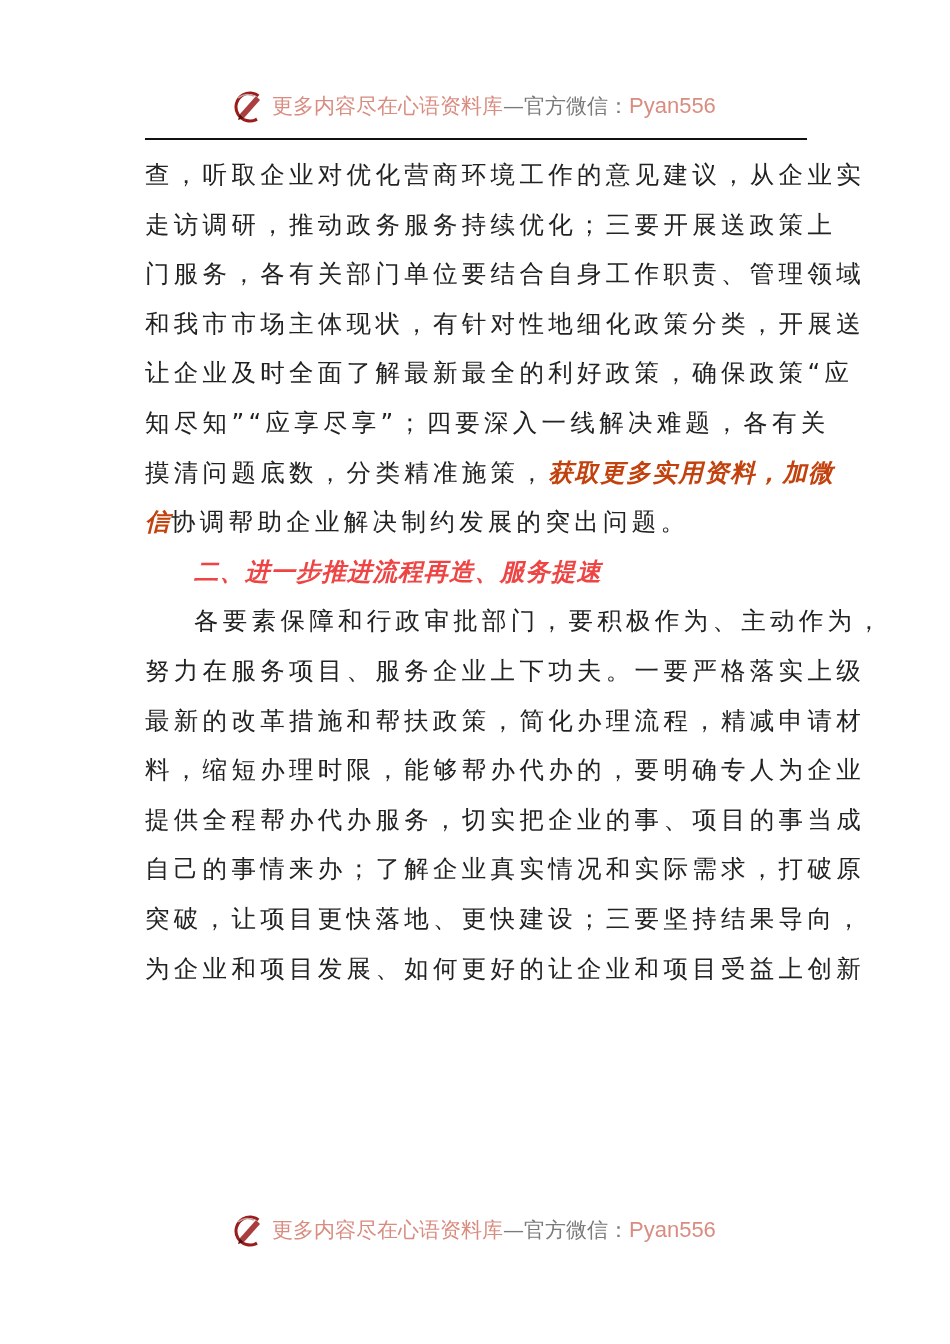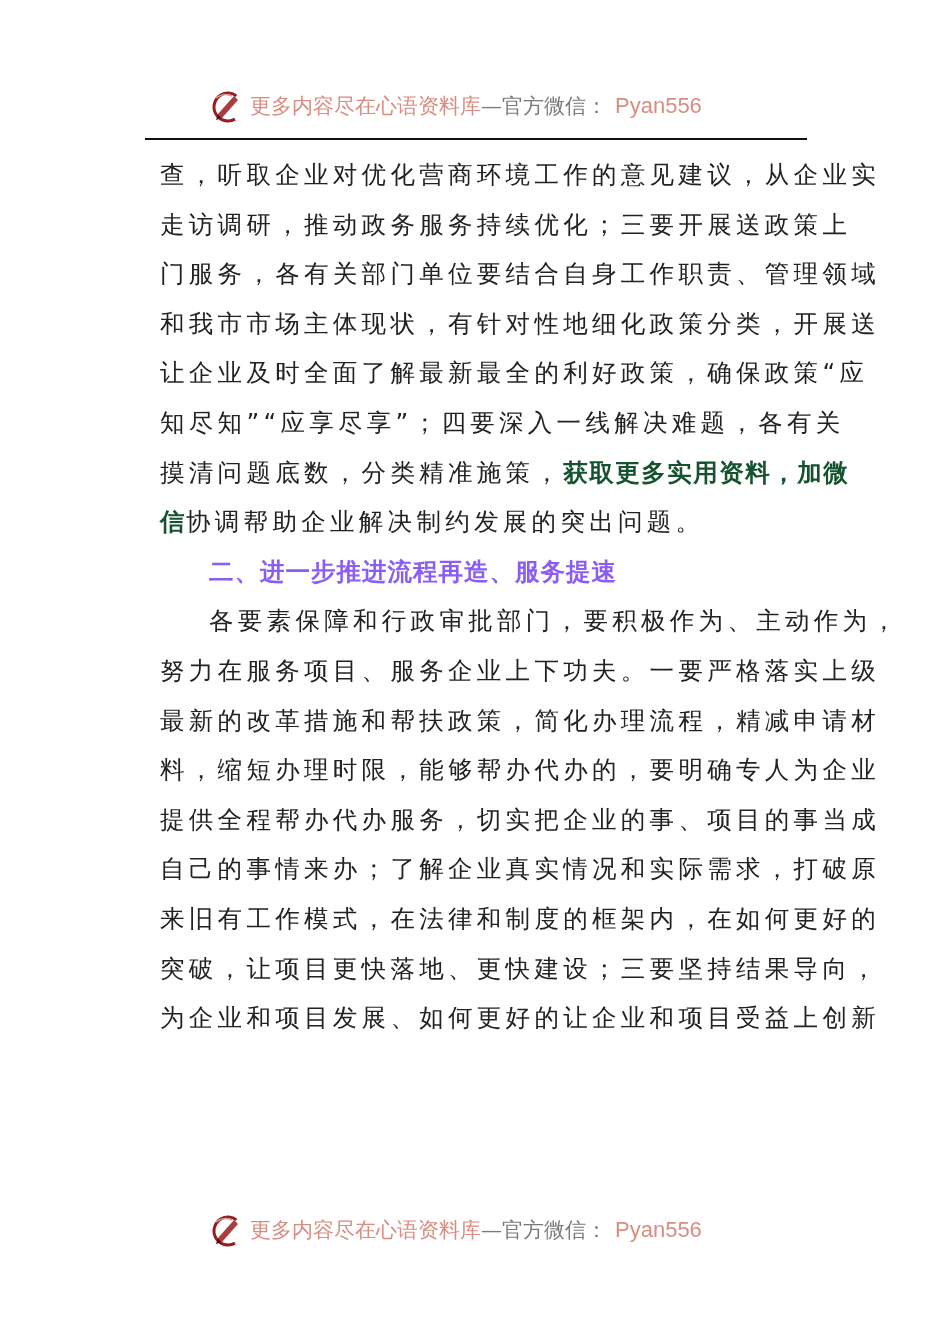--- a/index.html
+++ b/index.html
@@ -1,32 +1,32 @@
 <!DOCTYPE html>
 <html><head>
   <meta charset="utf-8">
   <style>
     html, body { margin: 0; padding: 0; background: #ffffff; }
     body { width: 950px; height: 1344px; position: relative; overflow: hidden;
       font-family: "DejaVu Serif", "Liberation Serif", serif; color: #1a1a1a; }
-    .banner { position: absolute; left: 210px; height: 40px; display: flex; align-items: center; }
+    .banner { position: absolute; left: 232px; height: 40px; display: flex; align-items: center; }
     .banner-top { top: 86px; }
     .banner-bottom { top: 1210px; }
     .logo { width: 36px; height: 36px; margin-right: 4px; }
     .banner-text { font-size: 21px; letter-spacing: 0px; white-space: nowrap; }
     .banner-pink { color: #d98c80; font-family: "DejaVu Serif", serif; }
     .banner-gray { color: #7a7a7a; font-family: "DejaVu Serif", serif; }
-    .banner-id { color: #d98c80; font-family: "Liberation Sans", sans-serif; font-size: 22px; margin-left: 8px; }
+    .banner-id { color: #d98c80; font-family: "Liberation Sans", sans-serif; font-size: 22px; margin-left: 0; }
     .rule { position: absolute; left: 145px; top: 138px; width: 662px; height: 2px; background: #111; }
-    .body-text { position: absolute; left: 160px; top: 150px; width: 670px; }
+    .body-text { position: absolute; left: 145px; top: 150px; width: 670px; }
     .line { height: 49.6px; line-height: 49.6px; font-size: 24.5px; letter-spacing: 4.3px; white-space: nowrap;
       font-family: "DejaVu Sans", sans-serif; font-weight: normal; color: #222; }
     .line.indent { padding-left: 49px; }
-    .bold { font-weight: bold; color: #14532d; letter-spacing: 1.5px; }
-    .heading { font-weight: bold; letter-spacing: 1px; padding-left: 49px; color: #8b5cf6; }
+    .bold { font-weight: bold; color: #c2410c; letter-spacing: 1.5px; font-style: italic; }
+    .heading { font-weight: bold; letter-spacing: 1px; padding-left: 49px; color: #ef4444; font-style: italic; }
   </style>
 </head>
 <body>
 
 <div class="banner banner-top">
   <svg class="logo" viewBox="0 0 36 36">
     <circle cx="18" cy="19" r="14" fill="none" stroke="#9b1c1c" stroke-width="3" stroke-dasharray="60 30" transform="rotate(60 18 19)"></circle>
     <path d="M8 26 L24 8 L28 12 L12 30 Z" fill="#9b1c1c" opacity="0.85"></path>
     <path d="M8 26 L6 32 L12 30" fill="#5a0f0f"></path>
     <path d="M6 10 Q14 4 22 8" fill="none" stroke="#c9a0a0" stroke-width="1.5"></path>
@@ -48,21 +48,20 @@
   <div class="line">知尽知”“应享尽享”；四要深入一线解决难题，各有关</div>
   <div class="line"><span>摸清问题底数，分类精准施策，</span><span class="bold">获取更多实用资料，加微</span></div>
   <div class="line"><span class="bold">信</span><span>协调帮助企业解决制约发展的突出问题。</span></div>
   <div class="line heading">二、进一步推进流程再造、服务提速</div>
   <div class="line indent">各要素保障和行政审批部门，要积极作为、主动作为，</div>
   <div class="line">努力在服务项目、服务企业上下功夫。一要严格落实上级</div>
   <div class="line">最新的改革措施和帮扶政策，简化办理流程，精减申请材</div>
   <div class="line">料，缩短办理时限，能够帮办代办的，要明确专人为企业</div>
   <div class="line">提供全程帮办代办服务，切实把企业的事、项目的事当成</div>
   <div class="line">自己的事情来办；了解企业真实情况和实际需求，打破原</div>
-  <div class="line">来旧有工作模式，在法律和制度的框架内，在如何更好的</div>
   <div class="line">突破，让项目更快落地、更快建设；三要坚持结果导向，</div>
   <div class="line">为企业和项目发展、如何更好的让企业和项目受益上创新</div>
 </div>
 
 <div class="banner banner-bottom">
   <svg class="logo" viewBox="0 0 36 36">
     <circle cx="18" cy="19" r="14" fill="none" stroke="#9b1c1c" stroke-width="3" stroke-dasharray="60 30" transform="rotate(60 18 19)"></circle>
     <path d="M8 26 L24 8 L28 12 L12 30 Z" fill="#9b1c1c" opacity="0.85"></path>
     <path d="M8 26 L6 32 L12 30" fill="#5a0f0f"></path>
     <path d="M6 10 Q14 4 22 8" fill="none" stroke="#c9a0a0" stroke-width="1.5"></path>

